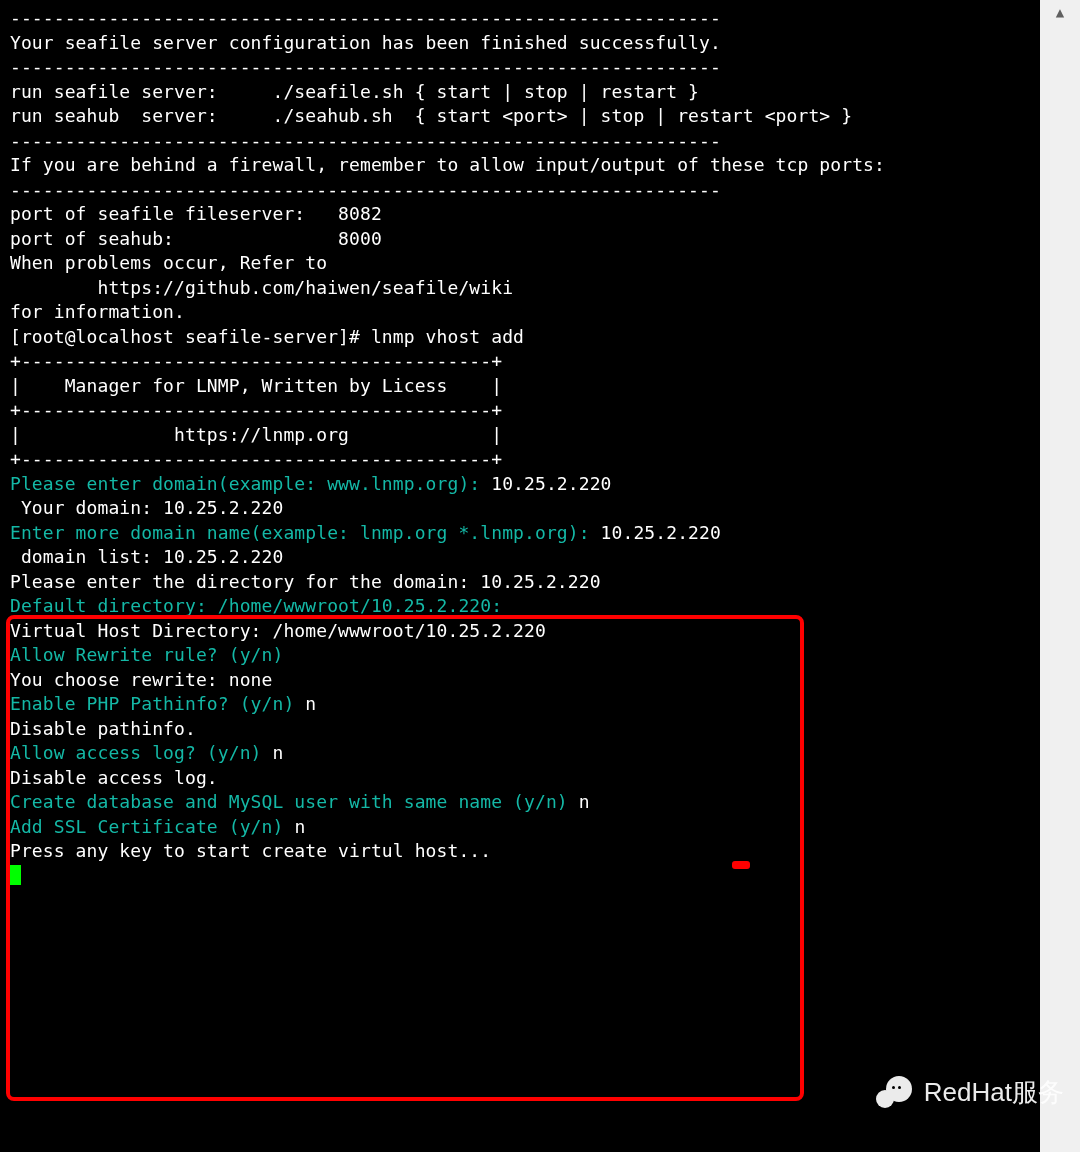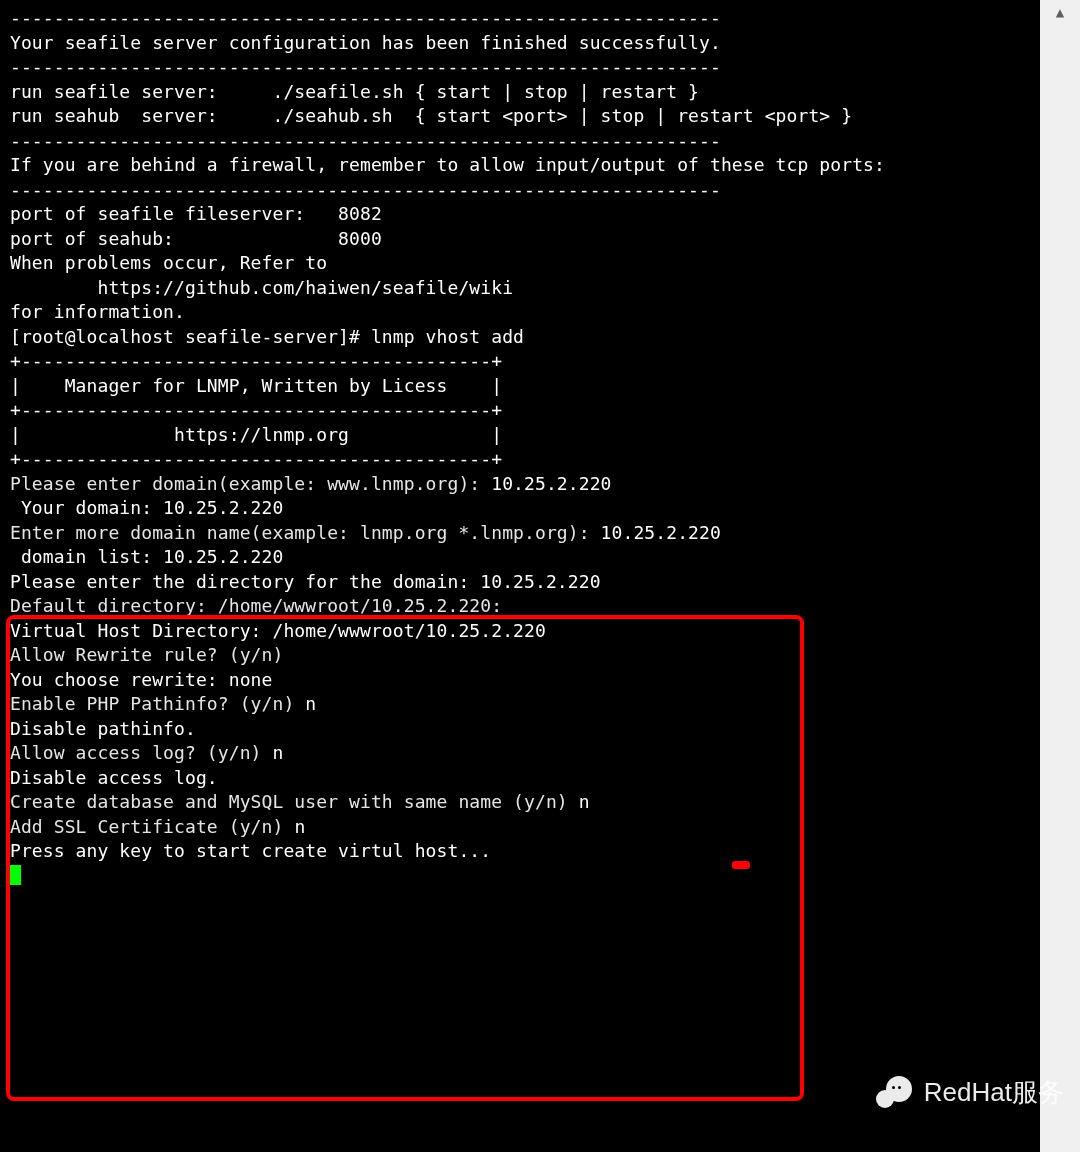--- a/index.html
+++ b/index.html
@@ -18,21 +18,21 @@
     width: 1040px;
     height: 1152px;
     box-sizing: border-box;
   }
   .terminal {
     padding: 6px 10px 0 10px;
     white-space: pre;
     line-height: 24.5px;
     letter-spacing: 0.1px;
   }
-  .orange { color: #e5e5e5; }
+  .orange { color: #14b8a6; }
   .white  { color: #ffffff; }
   .scrollbar {
     position: absolute;
     top: 0;
     right: -40px;
     width: 40px;
     height: 1152px;
     background: #f0f0f0;
     display: flex;
     flex-direction: column;

